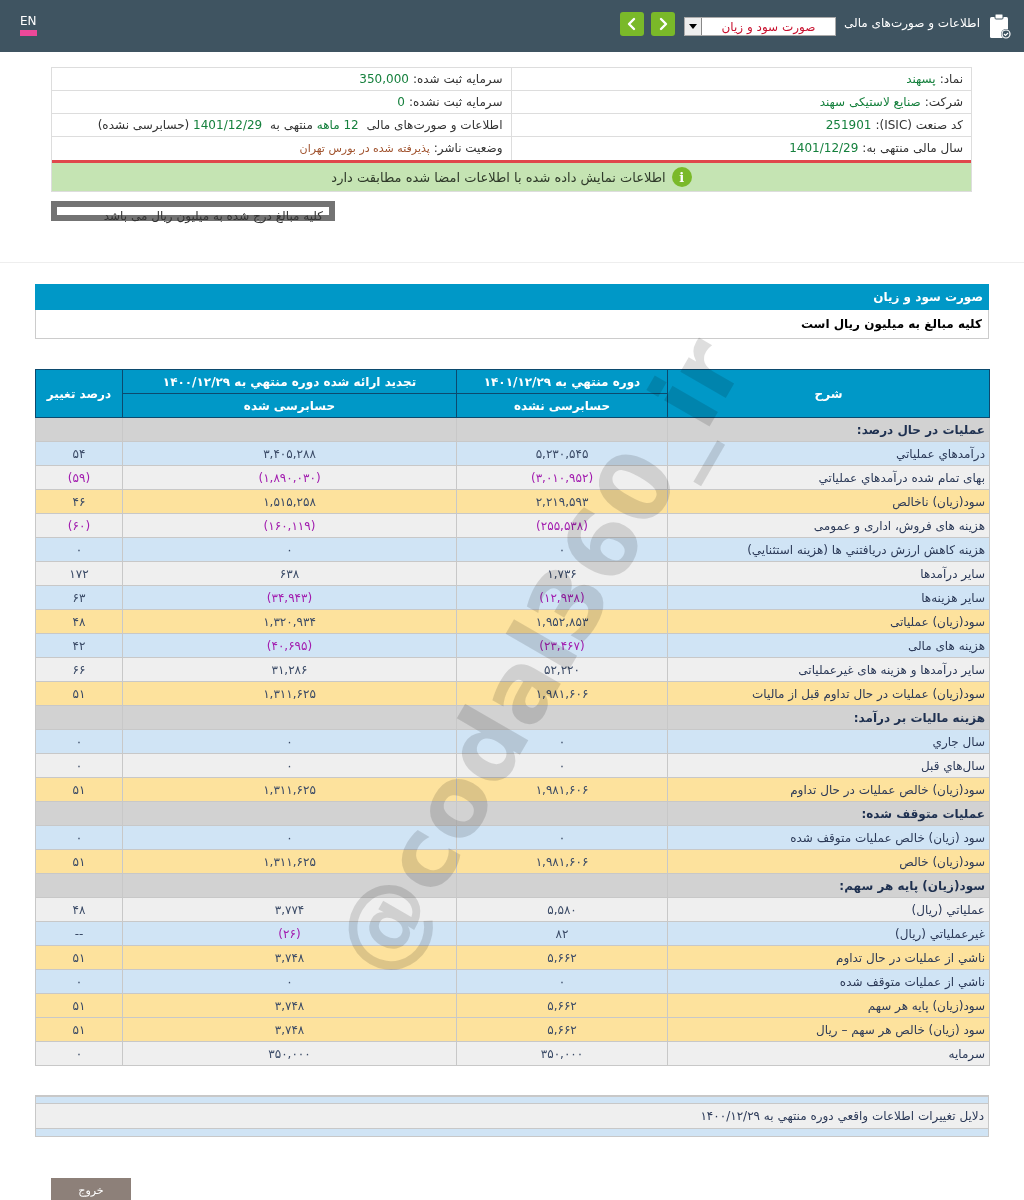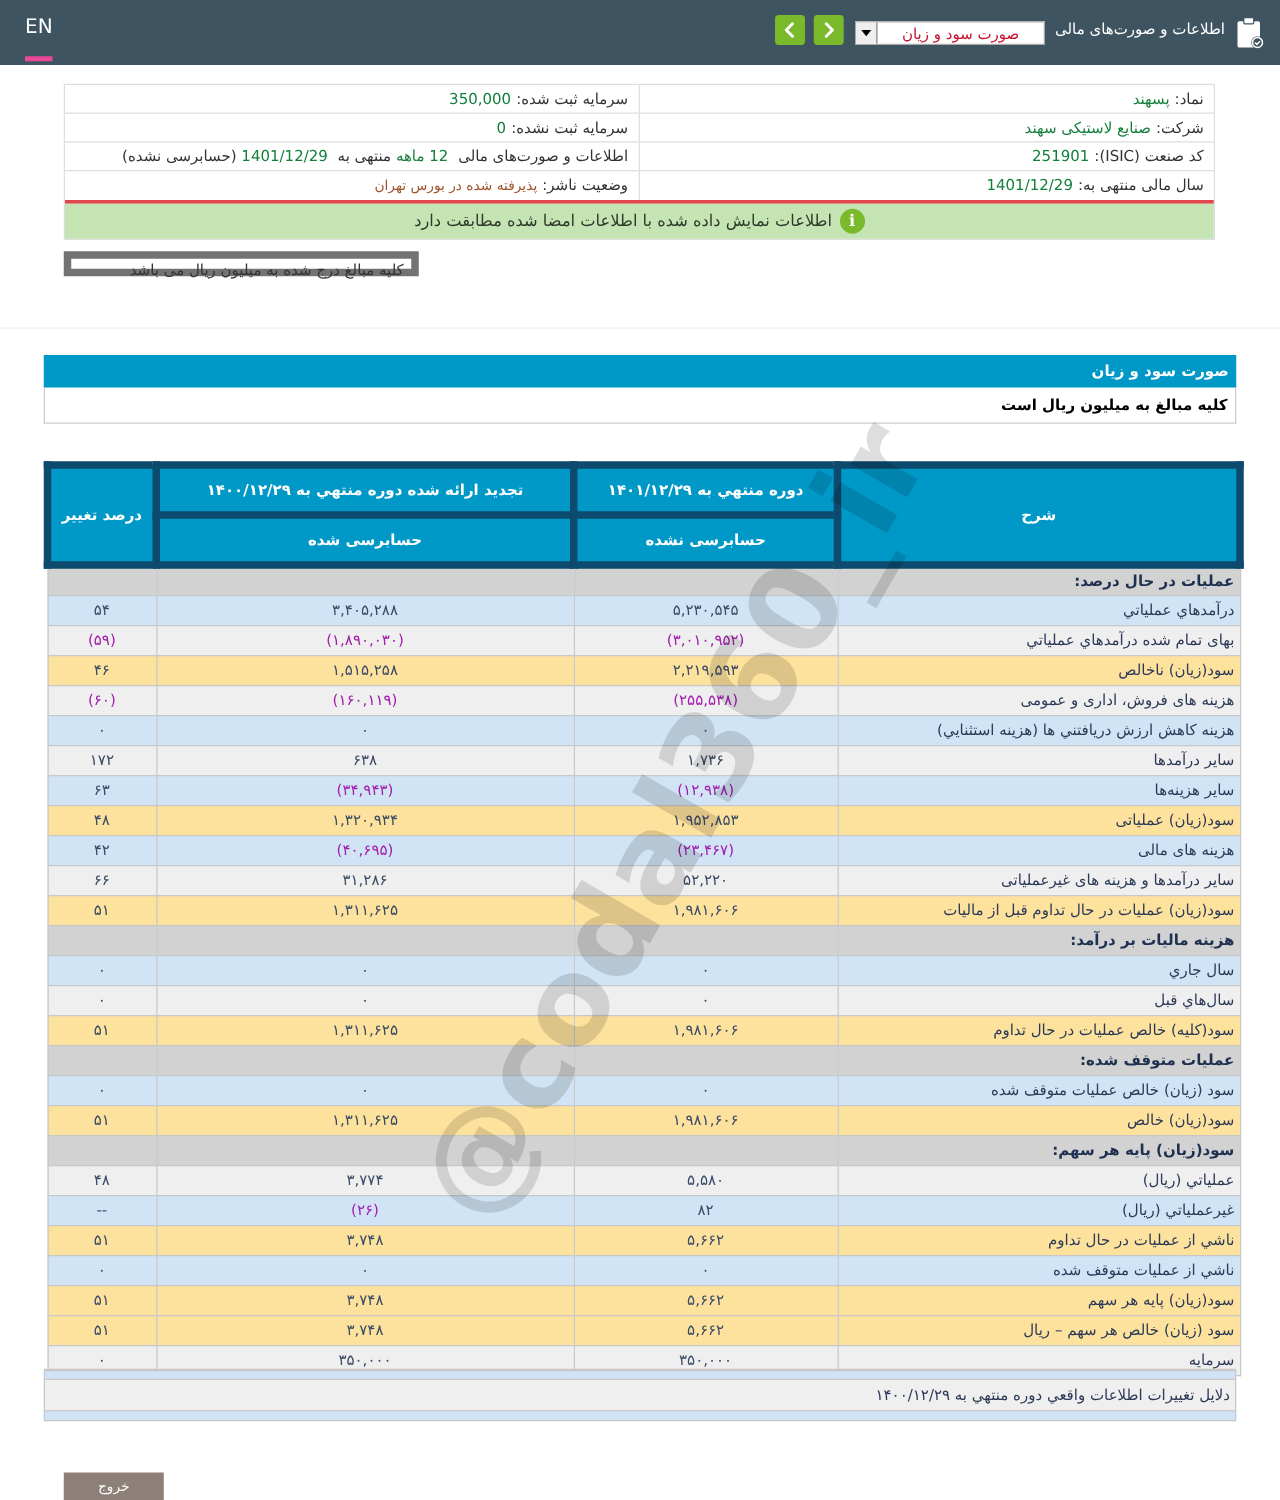--- a/index.html
+++ b/index.html
@@ -1,21 +1,21 @@
 <!DOCTYPE html>
 <html><head>
 <meta charset="utf-8">
 <style>
   * { box-sizing: border-box; margin: 0; padding: 0; }
   html, body { width: 1024px; height: 1200px; background: #ffffff; overflow: hidden; }
   body { font-family: "DejaVu Sans", sans-serif; font-size: 11px; color: #333; position: relative; }
 
   
   .topbar { position: absolute; left: 0; top: 0; width: 1024px; height: 52px; background: #3f5461; }
-  .lang-link { position: absolute; left: 20px; top: 14px; color: #fff; font-size: 16px; text-decoration: none; border-bottom: 4px solid #ec4899; padding-bottom: 17px; line-height: 14px; }
+  .lang-link { position: absolute; left: 20px; top: 14px; color: #fff; font-size: 12px; text-decoration: none; border-bottom: 6px solid #ec4899; padding-bottom: 2px; line-height: 14px; }
   .app-icon { position: absolute; right: 12px; top: 12px; width: 24px; height: 28px; }
   .app-title { position: absolute; right: 44px; top: 16px; color: #fff; font-size: 12px; direction: rtl; }
   .report-select { position: absolute; left: 684px; top: 17px; width: 152px; height: 19px; background: #fff; border: 1px solid #aaa; display: flex; align-items: center; }
   .report-select .arrow { width: 17px; height: 17px; border-right: 1px solid #888; background: #eee; display: flex; align-items: center; justify-content: center; }
   .report-select .arrow::after { content: ""; border-left: 4px solid transparent; border-right: 4px solid transparent; border-top: 5px solid #000; }
   .report-select .val { flex: 1; text-align: center; color: #c8102e; font-size: 12px; direction: rtl; }
   .nav-btn { position: absolute; top: 12px; width: 24px; height: 24px; background: #7ab929; border-radius: 3px; display: flex; align-items: center; justify-content: center; cursor: pointer; }
   .nav-btn svg { width: 14px; height: 14px; }
 
   
@@ -32,21 +32,21 @@
   .info-i { width: 20px; height: 20px; border-radius: 50%; background: #7ab929; color: #fff; font-weight: bold; font-size: 13px; display: flex; align-items: center; justify-content: center; font-family: "DejaVu Serif", serif; }
   .unit-box { position: absolute; left: 51px; top: 201px; width: 284px; height: 20px; border: 6px solid #737373; direction: rtl; font-size: 12px; line-height: 18px; padding-right: 6px; color: #333; }
   .page-sep { position: absolute; left: 0; top: 262px; width: 1024px; height: 1px; background: #eee; }
 
   
   .stmt-title { position: absolute; left: 35px; top: 284px; width: 954px; height: 26px; background: #0098c7; color: #fff; direction: rtl; font-size: 12px; font-weight: bold; line-height: 26px; padding-right: 6px; }
   .stmt-sub { position: absolute; left: 35px; top: 310px; width: 954px; height: 29px; border: 1px solid #ccc; border-top: none; direction: rtl; font-size: 12px; font-weight: bold; line-height: 28px; padding-right: 6px; color: #000; text-align: right; }
 
   
   .fin-table { position: absolute; left: 35px; top: 369px; width: 954px; border-collapse: collapse; direction: rtl; table-layout: fixed; }
-  .fin-table th { background: #0098c7; color: #fff; font-weight: bold; font-size: 12px; border: 6px solid #0c4a6e; height: 40px; }
+  .fin-table th { background: #0098c7; color: #fff; font-weight: bold; font-size: 12px; border: 1px solid #0c4a6e; height: 24px; }
   .fin-table td { height: 24px; border: 1px solid #c8c8c8; font-size: 12px; text-align: center; color: #3a4a66; }
   .fin-table td.desc { text-align: right; padding-right: 4px; color: #2c3a58; }
   .fin-table tr.sec td { background: #d2d2d2; }
   .fin-table tr.sec td.desc { font-weight: bold; color: #1e3050; }
   .fin-table tr.blue td { background: #d0e4f5; }
   .fin-table tr.gray td { background: #efefef; }
   .fin-table tr.gold td { background: #fde29d; }
   .fin-table td.neg { color: #a21caf; }
 
   
@@ -245,21 +245,21 @@
         <td>۰</td>
         <td>۰</td>
       </tr>
       <tr class="gray">
         <td class="desc">سال‌هاي قبل</td>
         <td>۰</td>
         <td>۰</td>
         <td>۰</td>
       </tr>
       <tr class="gold">
-        <td class="desc">سود(کلیه) خالص عمليات در حال تداوم</td>
+        <td class="desc">سود(زيان) خالص عمليات در حال تداوم</td>
         <td>۱,۹۸۱,۶۰۶</td>
         <td>۱,۳۱۱,۶۲۵</td>
         <td>۵۱</td>
       </tr>
       <tr class="sec">
         <td class="desc">عمليات متوقف شده:</td>
         <td></td>
         <td></td>
         <td></td>
       </tr>

